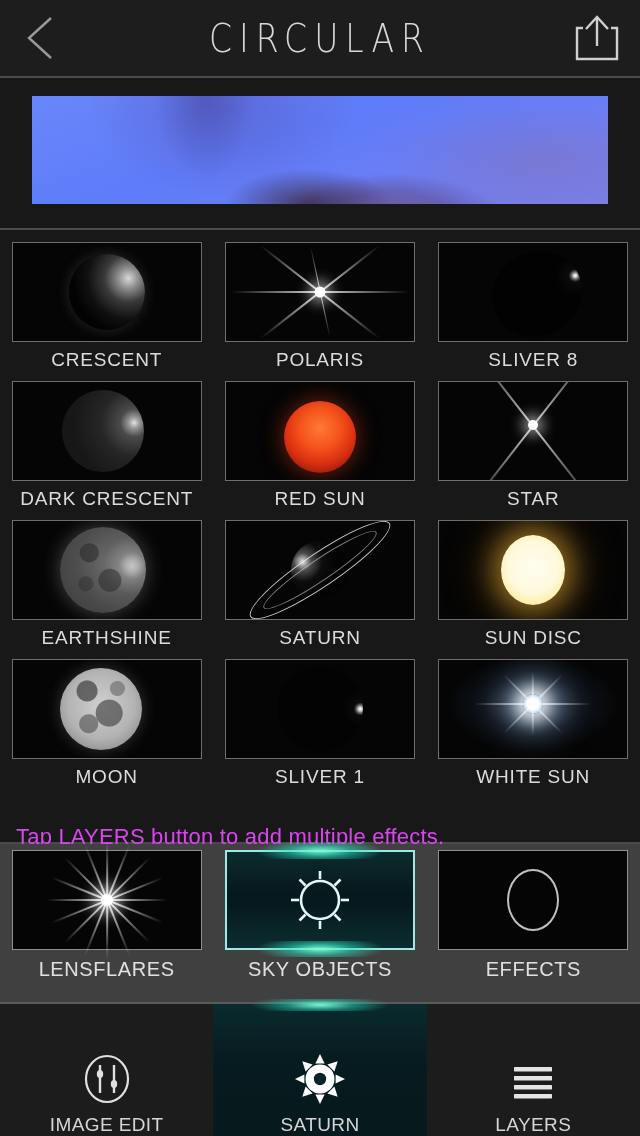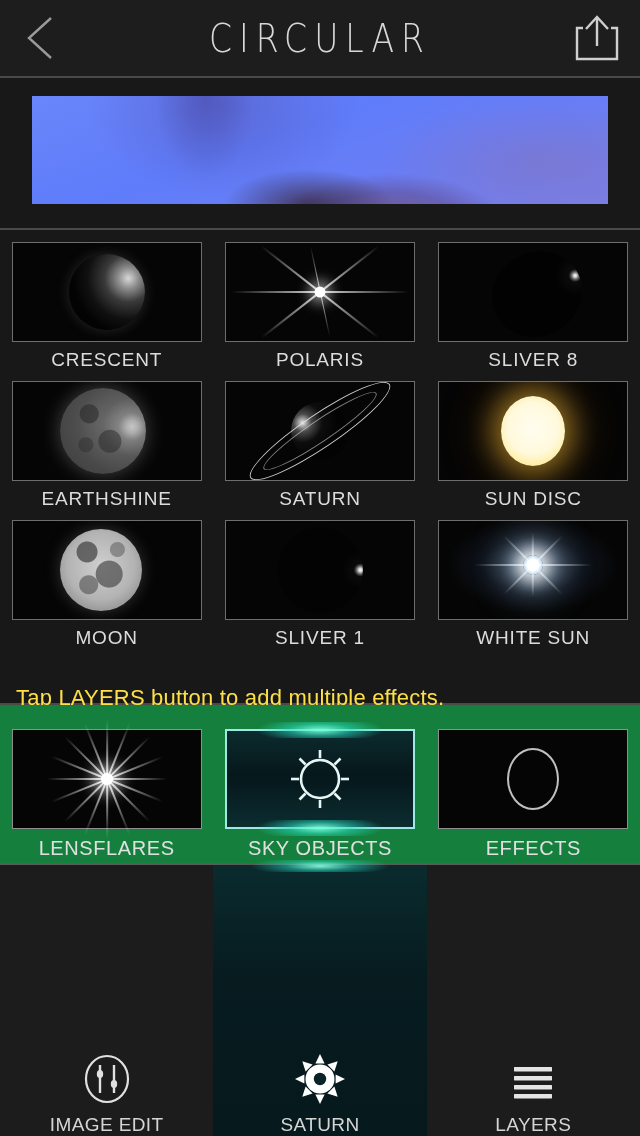--- a/index.html
+++ b/index.html
@@ -217,33 +217,33 @@
 
   
   .hint-bar {
     height: 52px; min-height: 52px;
     display: flex; align-items: center;
     padding-left: 16px;
     background: #181818;
     border-bottom: 2px solid #4a4a4a;
   }
   .hint-text {
-    color: #fde047;
+    color: #d946ef;
     font-size: 22px;
     letter-spacing: 0.2px;
     margin-top: 40px;
   }
 
   
   .cat-row {
     height: 160px; min-height: 160px;
     display: flex;
-    background: #15803d;
+    background: #404040;
     border-bottom: 2px solid #5a5a5a;
-    padding-top: 24px;
+    padding-top: 6px;
   }
   .cat-cell {
     flex: 1;
     display: flex; flex-direction: column; align-items: center;
   }
   .cat-tile {
     width: 190px; height: 100px;
     background: #050505;
     border: 1px solid #8e8e8e;
     position: relative;
@@ -371,20 +371,48 @@
       <div class="cell">
         <div class="thumb">
           <div class="art">
               <div class="sliver2"></div>
             </div>
         </div>
         <div class="cell-label">SLIVER 8</div>
       </div>
     </div>
 
+    <div class="grid-row">
+      <div class="cell">
+        <div class="thumb">
+          <div class="art">
+              <div class="moon-dark"></div>
+            </div>
+        </div>
+        <div class="cell-label">DARK CRESCENT</div>
+      </div>
+      <div class="cell">
+        <div class="thumb">
+          <div class="art">
+              <div class="red-sun"></div>
+            </div>
+        </div>
+        <div class="cell-label">RED SUN</div>
+      </div>
+      <div class="cell">
+        <div class="thumb">
+          <div class="art">
+            <div class="x-star-line" style="margin-left:-110px;transform:rotate(52deg);"></div>
+            <div class="x-star-line" style="margin-left:-110px;transform:rotate(-52deg);"></div>
+            <div class="x-star-core"></div>
+          </div>
+        </div>
+        <div class="cell-label">STAR</div>
+      </div>
+    </div>
 
     <div class="grid-row">
       <div class="cell">
         <div class="thumb">
           <div class="art">
               <div class="moon-earthshine"></div>
             </div>
         </div>
         <div class="cell-label">EARTHSHINE</div>
       </div>

